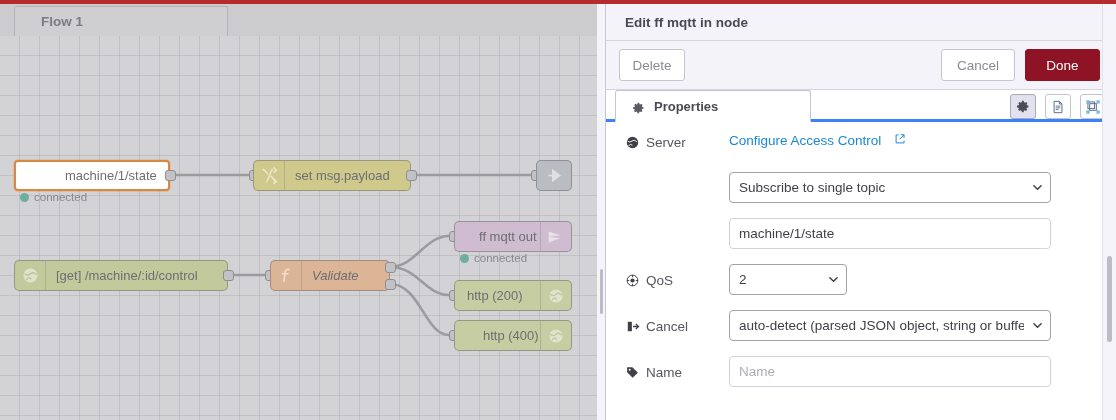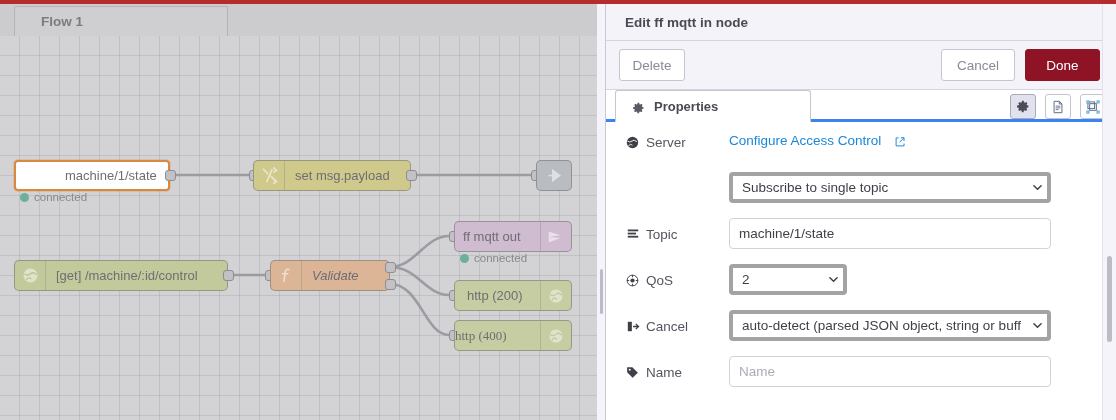--- a/index.html
+++ b/index.html
@@ -95,27 +95,27 @@
   .form{position:absolute;left:0;top:118px;width:510px;height:298px;background:#fff;}
   .row{position:absolute;left:19px;width:455px;height:28px;}
   .flabel{position:absolute;left:0;top:0;width:100px;height:28px;display:flex;align-items:center;
           gap:6px;font-size:13.5px;color:#55555f;}
   .flabel .li{display:inline-flex;width:15px;justify-content:center;align-items:center;}
   .fctl{position:absolute;left:104px;top:0;}
 
   .inp{box-sizing:border-box;height:31px;border:1px solid #d2d2dc;border-radius:4px;
        background:#fff;font-size:13.5px;color:#3f3f48;padding:0 9px;font-family:"Liberation Sans",sans-serif;}
   .inp::placeholder{color:#adadb7;}
-  .sel{box-sizing:border-box;height:31px;border:4px solid #a3a3a3;border-radius:4px;background:#fff;
+  .sel{box-sizing:border-box;height:31px;border:1px solid #a3a3a3;border-radius:4px;background:#fff;
        font-size:13.5px;color:#3f3f48;padding:0 26px 0 9px;font-family:"Liberation Sans",sans-serif;
        -webkit-appearance:none;appearance:none;cursor:pointer;}
   .selwrap{position:relative;display:inline-block;}
   .selwrap .chev{position:absolute;right:9px;top:11px;width:9px;height:9px;pointer-events:none;}
 
-  .link{font-size:13.5px;color:#1b87d8;text-decoration:none;display:inline-flex;align-items:flex-end;gap:13px;cursor:pointer;}
+  .link{font-size:13.5px;color:#1b87d8;text-decoration:none;display:inline-flex;align-items:flex-start;gap:13px;cursor:pointer;}
 
   
   .vscroll{position:absolute;right:0;top:4px;width:14px;height:416px;background:#f4f4fa;
            border-left:1px solid #e2e2ea;box-sizing:border-box;z-index:45;}
   .vscroll .thumb{position:absolute;left:4px;top:252px;width:5px;height:86px;background:#bcbcc6;border-radius:3px;}
 </style>
 </head>
 <body>
 
 <div id="app">
@@ -204,21 +204,21 @@
             </svg>
           </span>
           <span class="divider"></span>
           <span class="lbl" style="margin-left:10px;font-style:italic;">Validate</span>
         </div>
         <div class="port" style="left:385px;top:226px;"></div>
         <div class="port" style="left:385px;top:243px;"></div>
 
         <div class="port" style="left:449px;top:195px;"></div>
         <div class="node n-mqtt" style="left:454px;top:185px;width:118px;">
-          <span class="lbl" style="margin-left:8px;">ff mqtt out</span>
+          <span class="lbl" style="margin-left:24px;">ff mqtt out</span>
           <span class="divider" style="margin-left:auto;"></span>
           <span class="ico">
             <svg viewBox="0 0 22 22" width="20" height="20">
               <path d="M3 5 L16 9 L3 11 Z M3 11 L16 12 L3 17 Z" fill="#fff"></path>
             </svg>
           </span>
         </div>
         <div class="status" style="left:460px;top:216px;">
           <span class="dot"></span>
           <span>connected</span>
@@ -231,21 +231,21 @@
           <span class="ico">
             <svg viewBox="0 0 22 22" width="18" height="18">
               <circle cx="11" cy="11" r="8" fill="#fff" opacity=".8"></circle>
               <path d="M4 9 q4 3 7 0 q3 -3 7 1 M6 16 q3 -4 6 -1" stroke="#bfc7a3" stroke-width="1.6" fill="none"></path>
             </svg>
           </span>
         </div>
 
         <div class="port" style="left:449px;top:294px;"></div>
         <div class="node n-http-out" style="left:454px;top:284px;width:118px;">
-          <span class="lbl" style="margin-left:0;font-family:Liberation Serif, serif;">http (400)</span>
+          <span class="lbl" style="margin-left:28px;">http (400)</span>
           <span class="divider" style="margin-left:auto;"></span>
           <span class="ico">
             <svg viewBox="0 0 22 22" width="18" height="18">
               <circle cx="11" cy="11" r="8" fill="#fff" opacity=".8"></circle>
               <path d="M4 9 q4 3 7 0 q3 -3 7 1 M6 16 q3 -4 6 -1" stroke="#bfc7a3" stroke-width="1.6" fill="none"></path>
             </svg>
           </span>
         </div>
 
       </div>
@@ -336,30 +336,20 @@
               <option>Subscribe to single topic</option>
             </select>
             <svg class="chev" viewBox="0 0 10 10">
               <path d="M1 3 L5 7 L9 3" fill="none" stroke="#3f3f48" stroke-width="1.6" stroke-linecap="round"></path>
             </svg>
           </span>
         </div>
       </div>
 
       <div class="row" style="top:98px;">
-        <div class="flabel">
-          <span class="li">
-            <svg viewBox="0 0 16 16" width="14" height="12">
-              <rect x="1" y="2" width="14" height="2.4" fill="#3f3f48"></rect>
-              <rect x="1" y="6.2" width="11" height="2.4" fill="#3f3f48"></rect>
-              <rect x="1" y="10.4" width="14" height="2.4" fill="#3f3f48"></rect>
-            </svg>
-          </span>
-          <span>Topic</span>
-        </div>
         <div class="fctl" style="top:-2px;">
           <input class="inp" style="width: 322px;" value="machine/1/state">
         </div>
       </div>
 
       <div class="row" style="top:144px;">
         <div class="flabel">
           <span class="li">
             <svg viewBox="0 0 16 16" width="13" height="13">
               <circle cx="8" cy="8" r="6.6" fill="none" stroke="#3f3f48" stroke-width="1.2"></circle>

